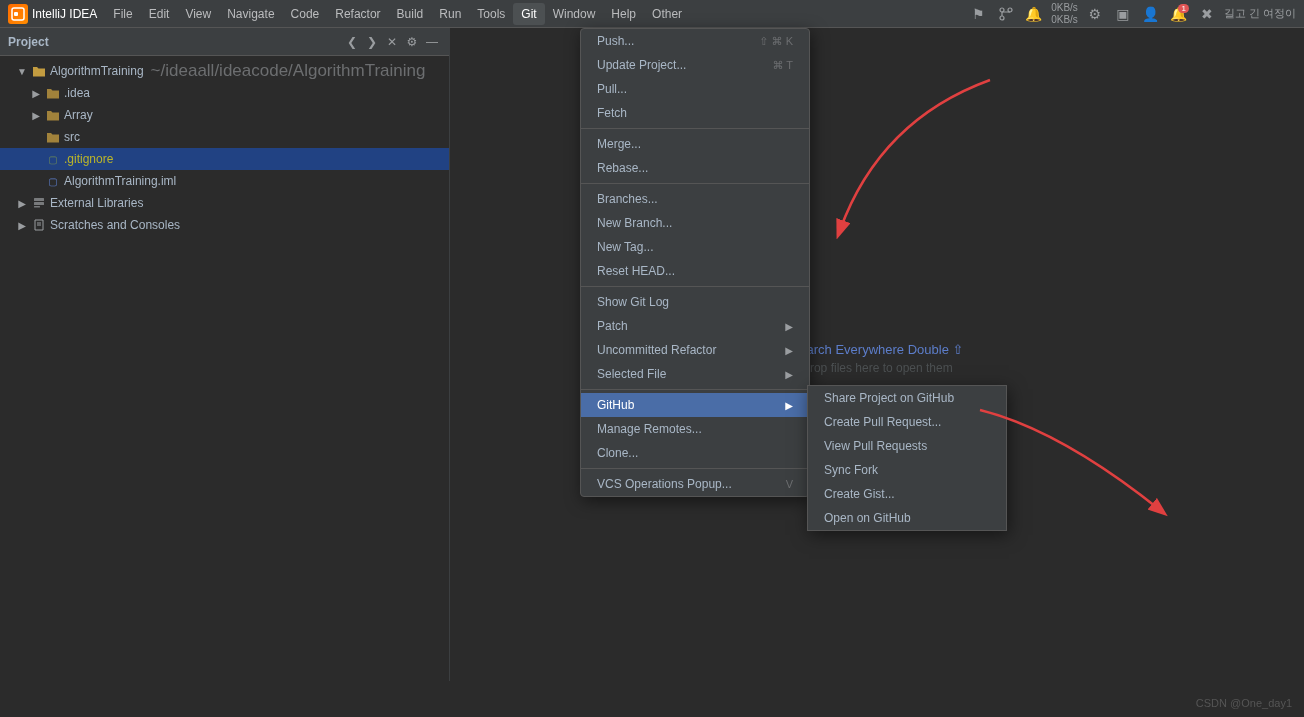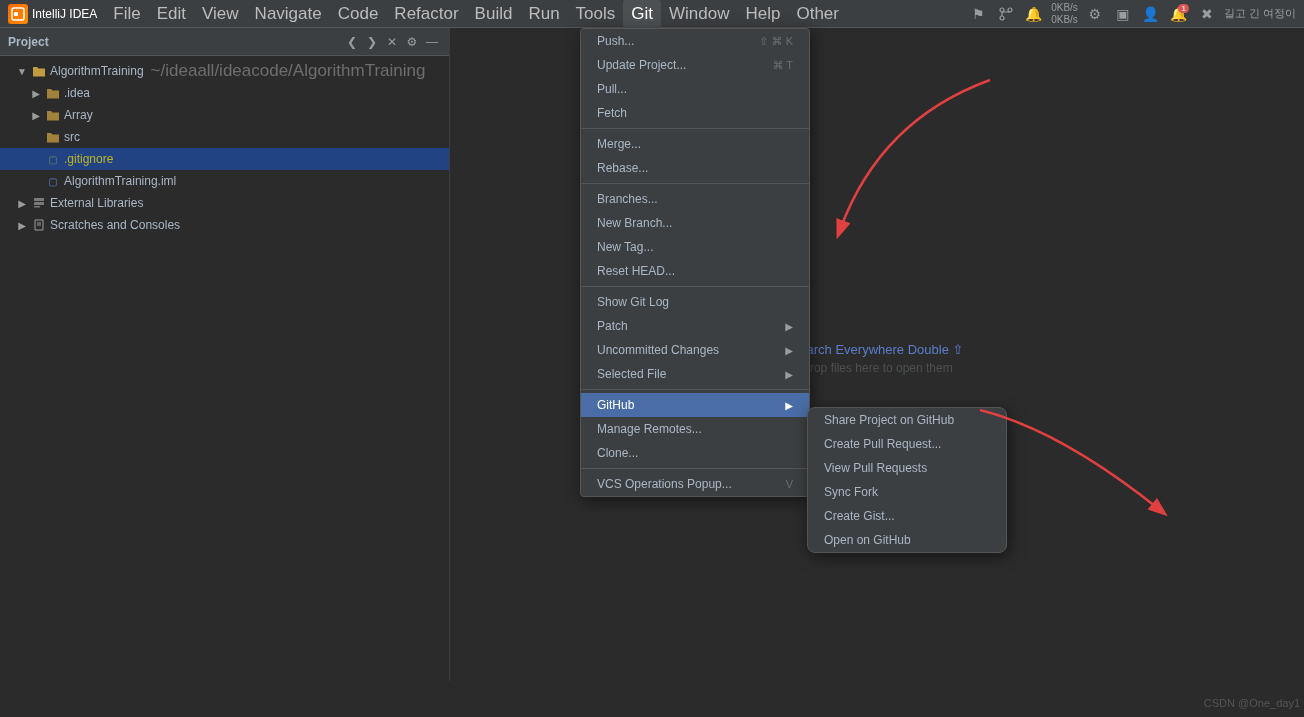--- a/index.html
+++ b/index.html
@@ -50,21 +50,21 @@
     }
     .app-title {
       color: #ffffff;
       font-size: 12px;
       font-weight: normal;
     }
     .menu-item {
       padding: 4px 8px;
       color: #bbbcbe;
       cursor: pointer;
-      font-size: 17px;
+      font-size: 12px;
       border-radius: 3px;
     }
     .menu-item.active {
       background: #4c5052;
       color: #ffffff;
     }
     .menu-bar-right {
       margin-left: auto;
       display: flex;
       align-items: center;
@@ -255,25 +255,24 @@
     }
     .dropdown-item.highlighted .dropdown-arrow {
       color: #ffffff;
     }
 
     
     .submenu {
       position: absolute;
       background: #3c3f41;
       border: 1px solid #555;
-      border-radius: 8px;
+      border-radius: 0;
       box-shadow: 2px 4px 16px rgba(0,0,0,0.5);
       min-width: 200px;
       pointer-events: all;
-      margin-top: 22px;
     }
     .submenu-item {
       padding: 5px 16px;
       cursor: pointer;
       display: flex;
       align-items: center;
       font-size: 12px;
       color: #a9b7c6;
       white-space: nowrap;
     }
@@ -483,21 +482,21 @@
     </div>
     <div class="dropdown-separator"></div>
     <div class="dropdown-item">
       <span>Show Git Log</span>
     </div>
     <div class="dropdown-item">
       <span>Patch</span>
       <span class="dropdown-arrow">▶</span>
     </div>
     <div class="dropdown-item">
-      <span>Uncommitted Changes</span>
+      <span>Uncommitted Refactor</span>
       <span class="dropdown-arrow">▶</span>
     </div>
     <div class="dropdown-item">
       <span>Selected File</span>
       <span class="dropdown-arrow">▶</span>
     </div>
     <div class="dropdown-separator"></div>
     <div class="dropdown-item highlighted">
       <span>GitHub</span>
       <span class="dropdown-arrow">▶</span>
@@ -549,13 +548,13 @@
     <defs>
       <marker id="arrowhead2" markerWidth="8" markerHeight="8" refX="4" refY="3" orient="auto">
         <polygon points="0 0, 8 3, 0 6" fill="#e04040"></polygon>
       </marker>
     </defs>
     <path d="M 20 20 Q 100 40 200 120" stroke="#e04040" stroke-width="2.5" fill="none" marker-end="url(#arrowhead2)"></path>
   </svg>
 
 </div>
 
-<div style="position:fixed; bottom:8px; right:4px; color:#555; font-size:11px;">CSDN @One_day1</div>
+<div style="position:fixed; bottom:8px; right:12px; color:#555; font-size:11px;">CSDN @One_day1</div>
 
 </body></html>

